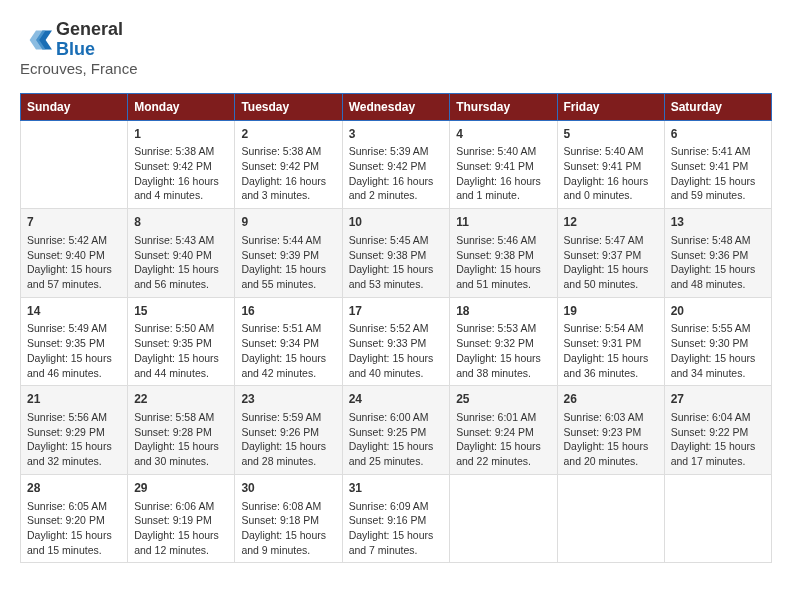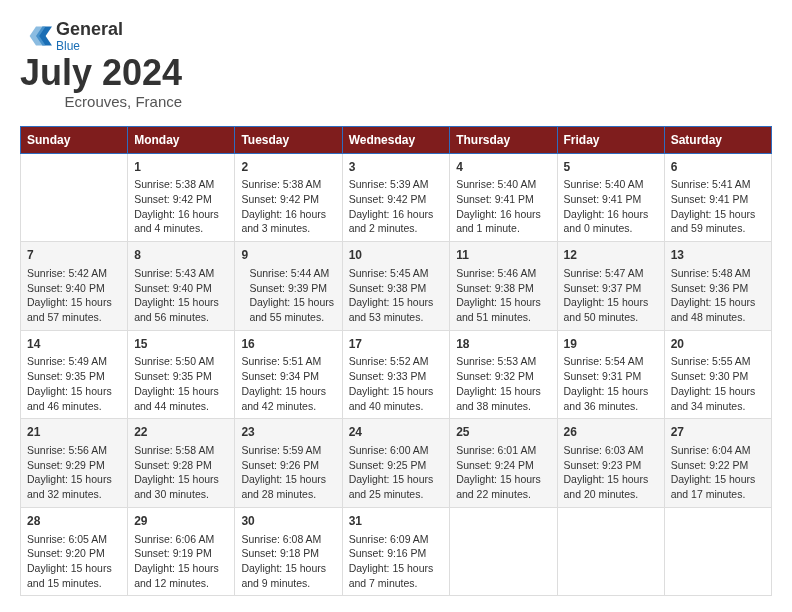--- a/index.html
+++ b/index.html
@@ -30,22 +30,22 @@
       display: flex;
       flex-direction: column;
       line-height: 1.1;
     }
     .logo-general {
       font-size: 18px;
       font-weight: bold;
       color: #333;
     }
     .logo-blue {
-      font-size: 12px;
-      font-weight: normal;
+      font-size: 18px;
+      font-weight: bold;
       color: #1a6eb5;
     }
     .logo-icon {
       width: 32px;
       height: 32px;
     }
     .title-block {
       text-align: right;
     }
     .month-title {
@@ -110,21 +110,20 @@
       <svg class="logo-icon" viewBox="0 0 40 40">
         <polygon points="28,8 40,8 32,20 40,32 28,32 20,20" fill="#1a6eb5"></polygon>
         <polygon points="20,8 32,8 24,20 32,32 20,32 12,20" fill="#5a9fd4" opacity="0.7"></polygon>
       </svg>
       <div class="logo-text">
         <span class="logo-general">General</span>
         <span class="logo-blue">Blue</span>
       </div>
     </div>
     <div class="title-block">
-      <div class="month-title">July 2024</div>
       <div class="location">Ecrouves, France</div>
     </div>
   </div>
 
   <table>
     <thead>
       <tr>
       <th>Sunday</th>
           <th>Monday</th>
           <th>Tuesday</th>
@@ -190,21 +189,21 @@
           </td>
           <td>
             <span class="day-number">8</span>
             <div class="day-info" style="white-space: pre-line;">Sunrise: 5:43 AM
 Sunset: 9:40 PM
 Daylight: 15 hours
 and 56 minutes.</div>
           </td>
           <td>
             <span class="day-number">9</span>
-            <div class="day-info" style="white-space: pre-line; margin-left: 8px;">Sunrise: 5:44 AM
+            <div class="day-info" style="white-space: pre-line;">Sunrise: 5:44 AM
 Sunset: 9:39 PM
 Daylight: 15 hours
 and 55 minutes.</div>
           </td>
           <td>
             <span class="day-number">10</span>
             <div class="day-info" style="white-space: pre-line;">Sunrise: 5:45 AM
 Sunset: 9:38 PM
 Daylight: 15 hours
 and 53 minutes.</div>

